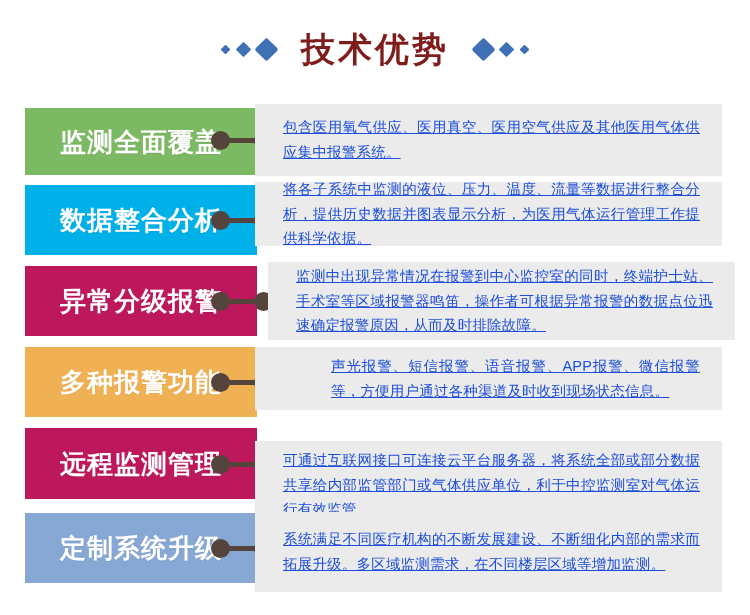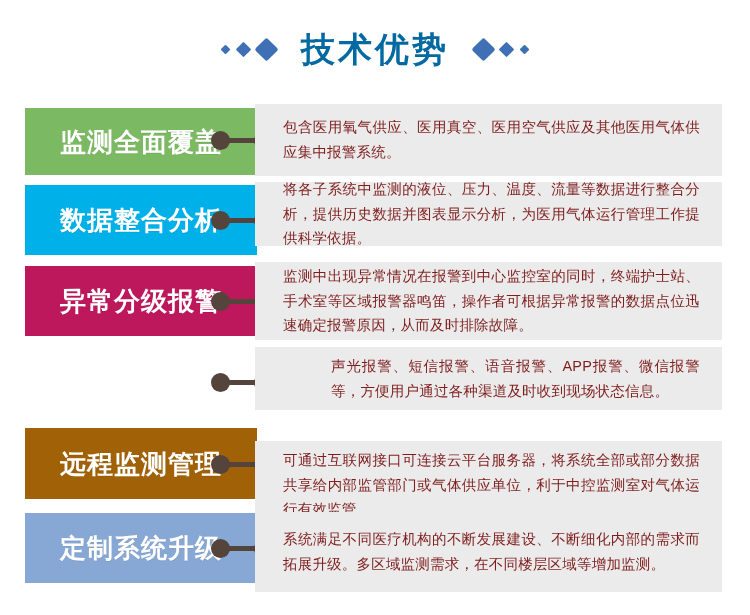--- a/index.html
+++ b/index.html
@@ -41,21 +41,21 @@
     transform: rotate(45deg);
     flex: none;
   }
   .dia.s { width: 7px;  height: 7px;  border-radius: 1px; }
   .dia.m { width: 11px; height: 11px; border-radius: 1px; }
   .dia.l { width: 17px; height: 17px; border-radius: 2px; }
 
   .title-text {
     font-size: 34px;
     font-weight: bold;
-    color: #0369a1;
+    color: #7f1d1d;
     letter-spacing: 3px;
     line-height: 1;
     margin: 0 26px;
     white-space: nowrap;
   }
 
   
   .row {
     position: absolute;
     left: 0;
@@ -83,26 +83,27 @@
     position: absolute;
     left: 255px;
     top: 0;
     width: 467px;
     background: #ebebeb;
     box-sizing: border-box;
     display: flex;
     align-items: center;
   }
   .desc-text {
-    color: #7f1d1d;
+    color: #1d4ed8;
     font-size: 14.5px;
     line-height: 1.72;
     padding: 0 22px 0 28px;
     letter-spacing: 0.2px;
     text-align: justify;
+    text-decoration: underline;
   }
 
   
   .connector {
     position: absolute;
     left: 211px;
     width: 62px;
     height: 19px;
     pointer-events: none;
   }
@@ -175,38 +176,41 @@
 
   <div class="row" style="top:262px;height:78px;">
     <div class="label-box" style="top:4px;height:70px;background:#be185d;">
       <span class="label-text">异常分级报警</span>
     </div>
     <div class="connector" style="top:30px;">
       <span class="bar"></span>
       <span class="knob left"></span>
       <span class="knob right"></span>
     </div>
-    <div class="desc-box" style="top:0;height:78px;">
+    <div class="desc-box" style="top:0;height:78px;margin-left:13px;">
       <div class="desc-text">监测中出现异常情况在报警到中心监控室的同时，终端护士站、手术室等区域报警器鸣笛，操作者可根据异常报警的数据点位迅速确定报警原因，从而及时排除故障。</div>
     </div>
   </div>
 
   <div class="row" style="top:347px;height:63px;">
+    <div class="label-box" style="top:0;height:70px;background:#f0b054;">
+      <span class="label-text">多种报警功能</span>
+    </div>
     <div class="connector" style="top:26px;">
       <span class="bar"></span>
       <span class="knob left"></span>
       <span class="knob right"></span>
     </div>
     <div class="desc-box" style="top:0;height:63px;padding-left:48px;">
       <div class="desc-text">声光报警、短信报警、语音报警、APP报警、微信报警等，方便用户通过各种渠道及时收到现场状态信息。</div>
     </div>
   </div>
 
   <div class="row" style="top:425px;height:80px;">
-    <div class="label-box" style="top:3px;height:71px;background:#a16207;">
+    <div class="label-box" style="top:3px;height:71px;background:#be185d;">
       <span class="label-text">远程监测管理</span>
     </div>
     <div class="connector" style="top:30px;">
       <span class="bar"></span>
       <span class="knob left"></span>
       <span class="knob right"></span>
     </div>
     <div class="desc-box" style="top:16px;height:88px;">
       <div class="desc-text">可通过互联网接口可连接云平台服务器，将系统全部或部分数据共享给内部监管部门或气体供应单位，利于中控监测室对气体运行有效监管。</div>
     </div>

